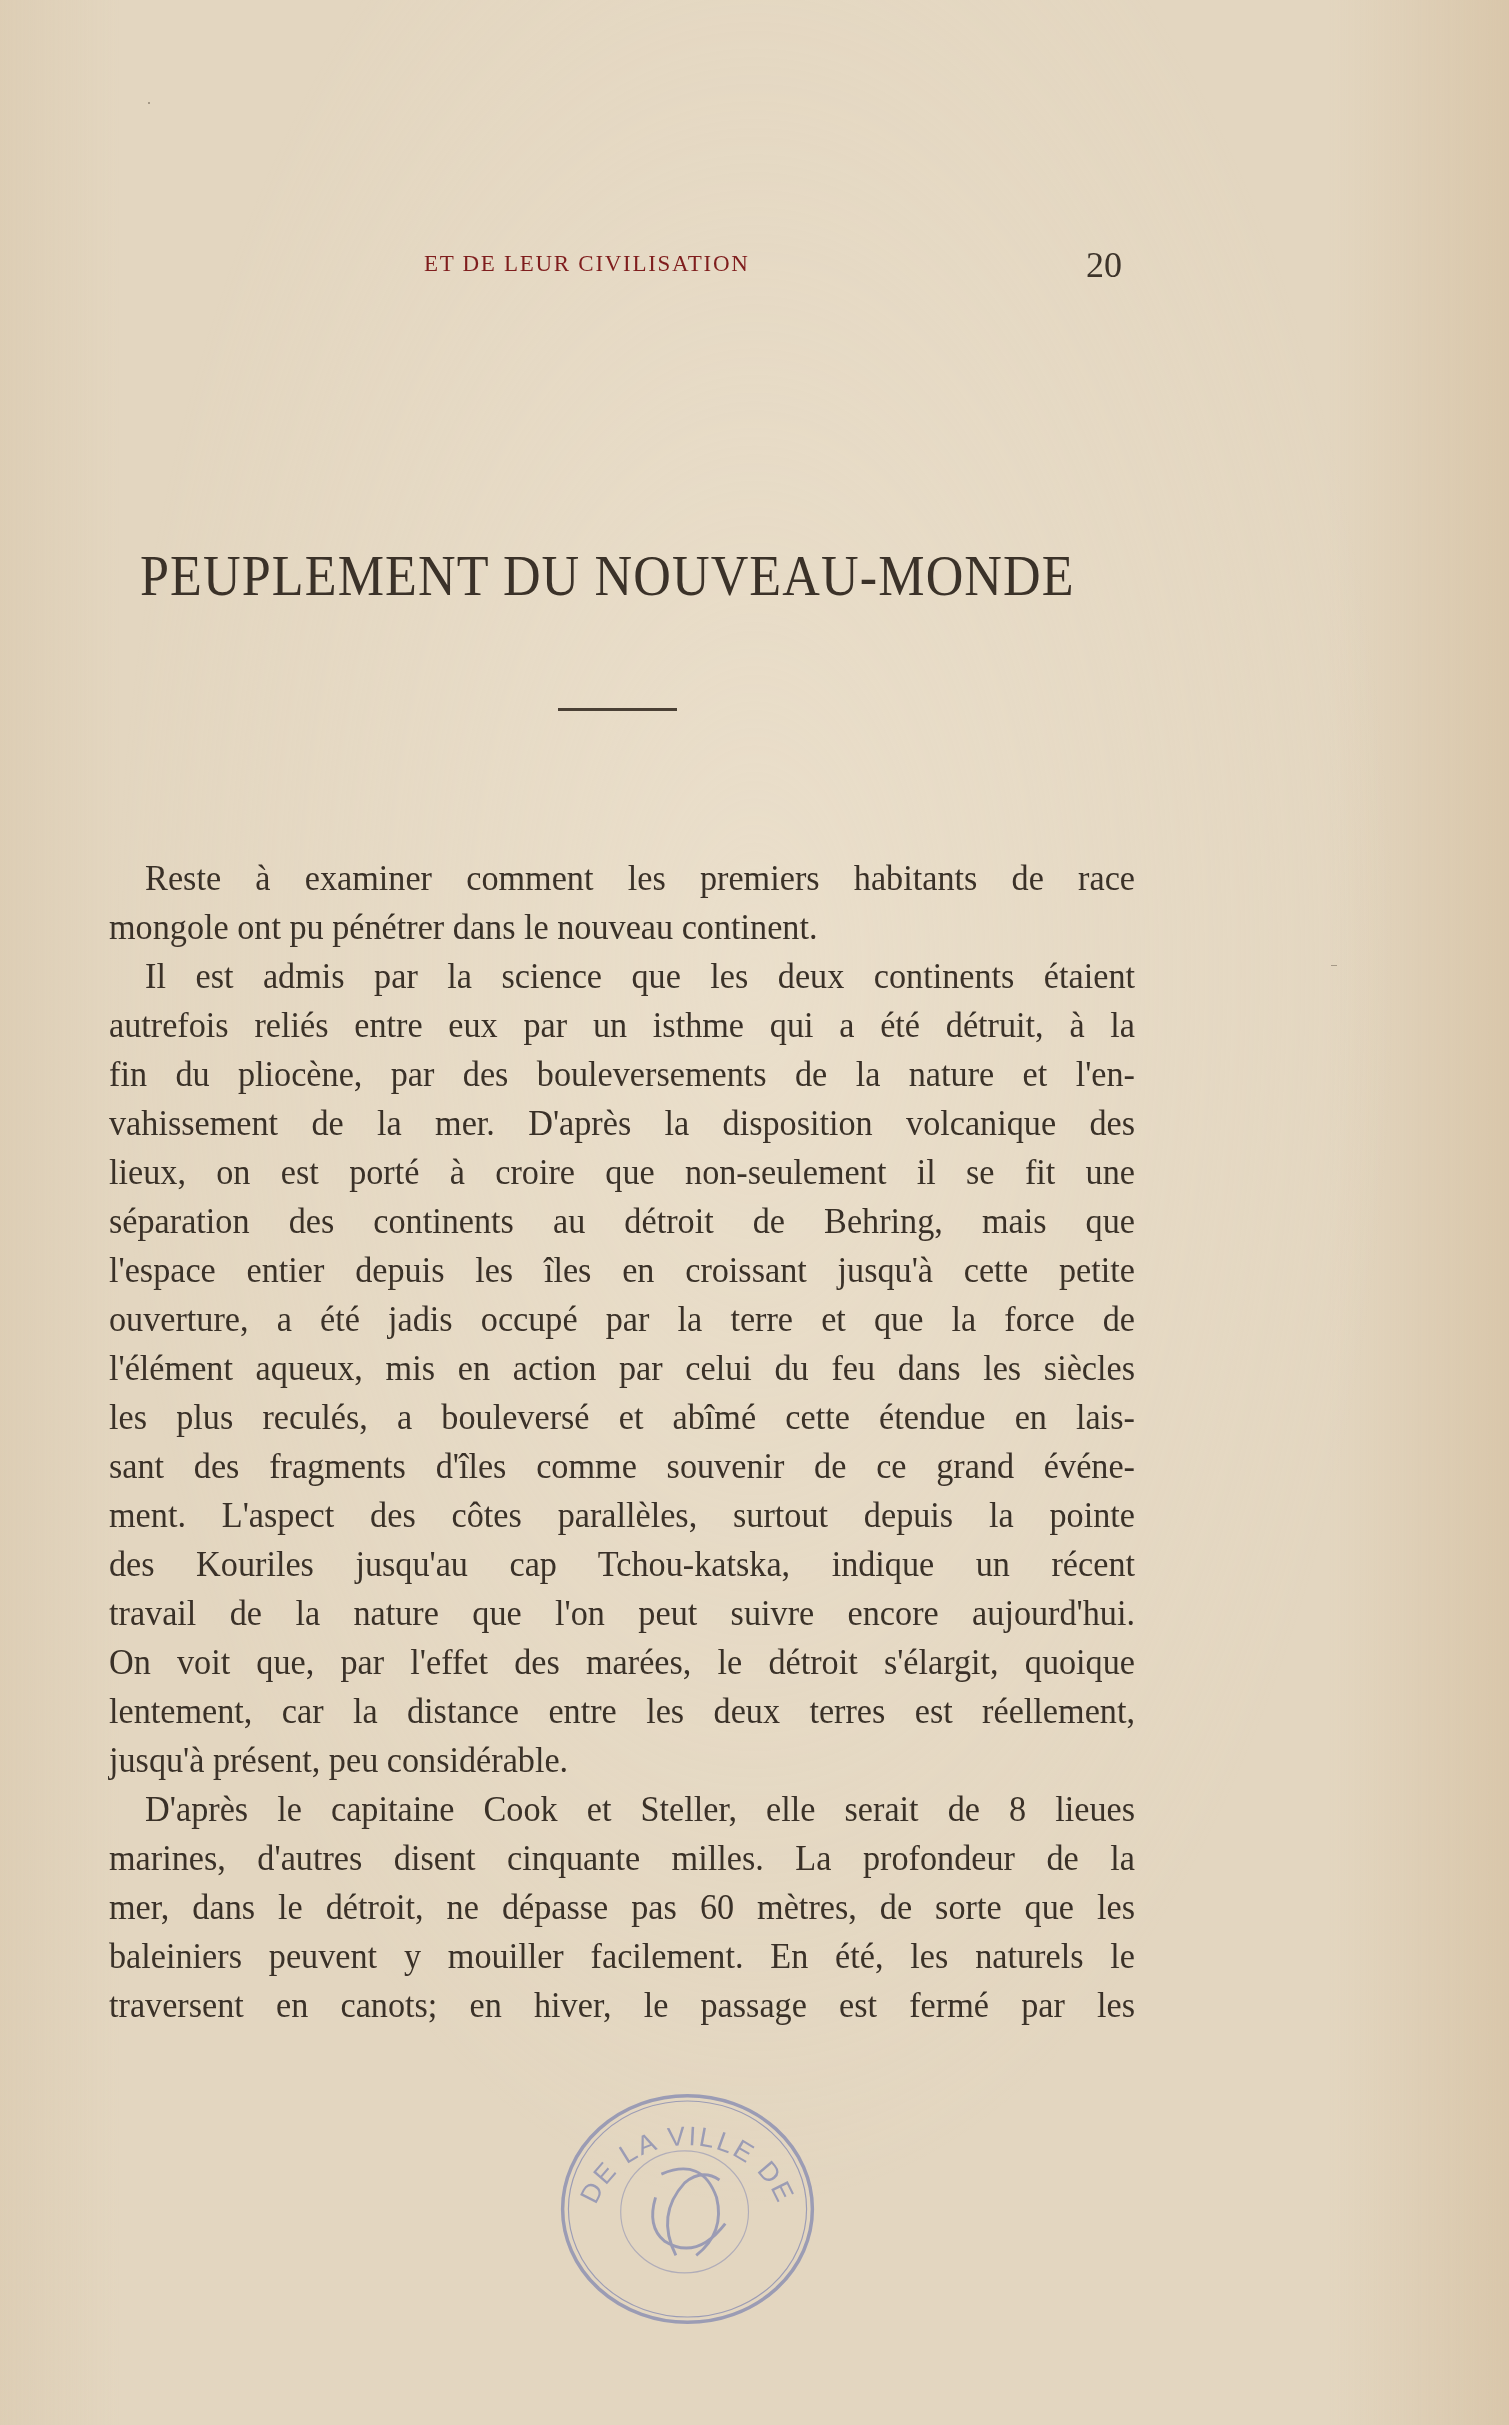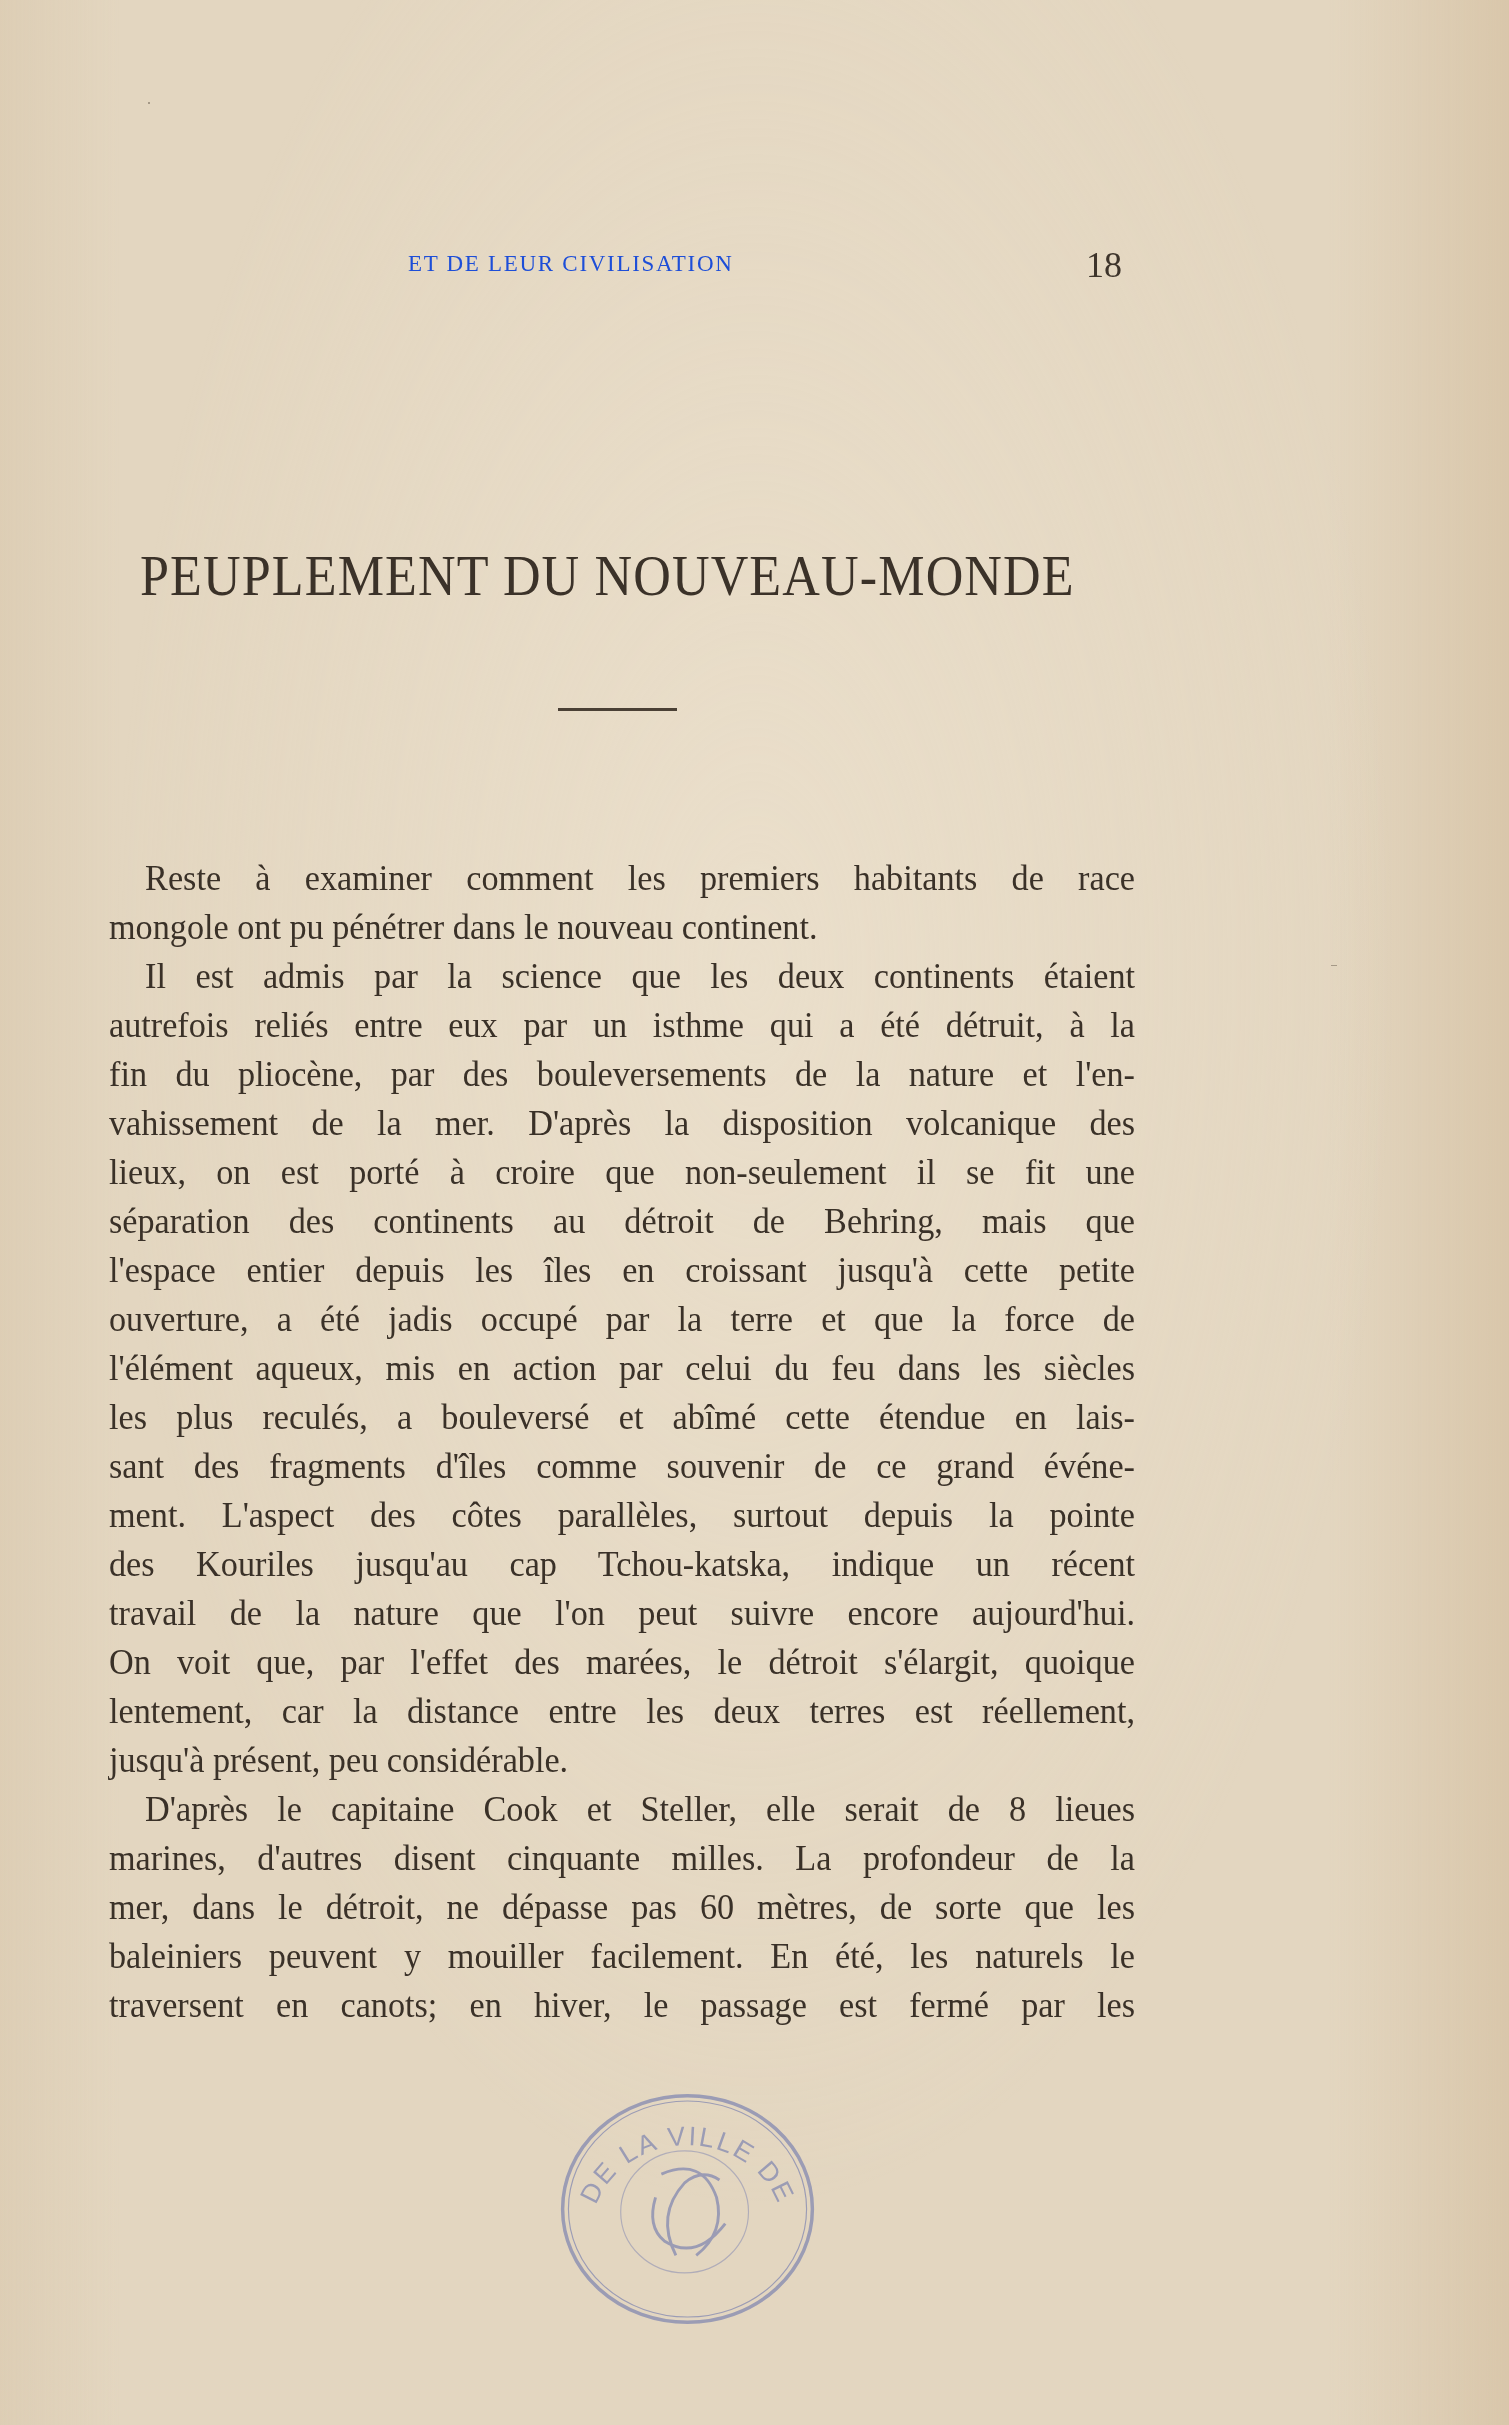--- a/index.html
+++ b/index.html
@@ -20,24 +20,24 @@
     }
     .page {
       position: absolute;
       left: 0; top: 0;
       width: 1510px;
       height: 2426px;
     }
     .running-head {
       position: absolute;
       top: 251px;
-      left: 408px;
+      left: 424px;
       font-size: 23px;
       letter-spacing: 1.7px;
-      color: #1d4ed8;
+      color: #7f1d1d;
     }
     .page-number {
       position: absolute;
       top: 244px;
       left: 1086px;
       font-size: 36px;
       color: #3d342b;
     }
     .chapter-title {
       position: absolute;
@@ -110,21 +110,21 @@
       background: #7c6f60;
       opacity: 0.6;
     }
   </style>
 </head>
 <body>
 
 <div class="page">
 
   <div class="running-head">ET DE LEUR CIVILISATION</div>
-  <div class="page-number">18</div>
+  <div class="page-number">20</div>
 
   <div class="chapter-title">PEUPLEMENT DU NOUVEAU-MONDE</div>
   <div class="title-rule"></div>
 
   <div class="body-text">
     <div class="line indent">Reste à examiner comment les premiers habitants de race</div>
     <div class="line last">mongole ont pu pénétrer dans le nouveau continent.</div>
     <div class="line indent">Il est admis par la science que les deux continents étaient</div>
     <div class="line">autrefois reliés entre eux par un isthme qui a été détruit, à la</div>
     <div class="line">fin du pliocène, par des bouleversements de la nature et l'en-</div>

